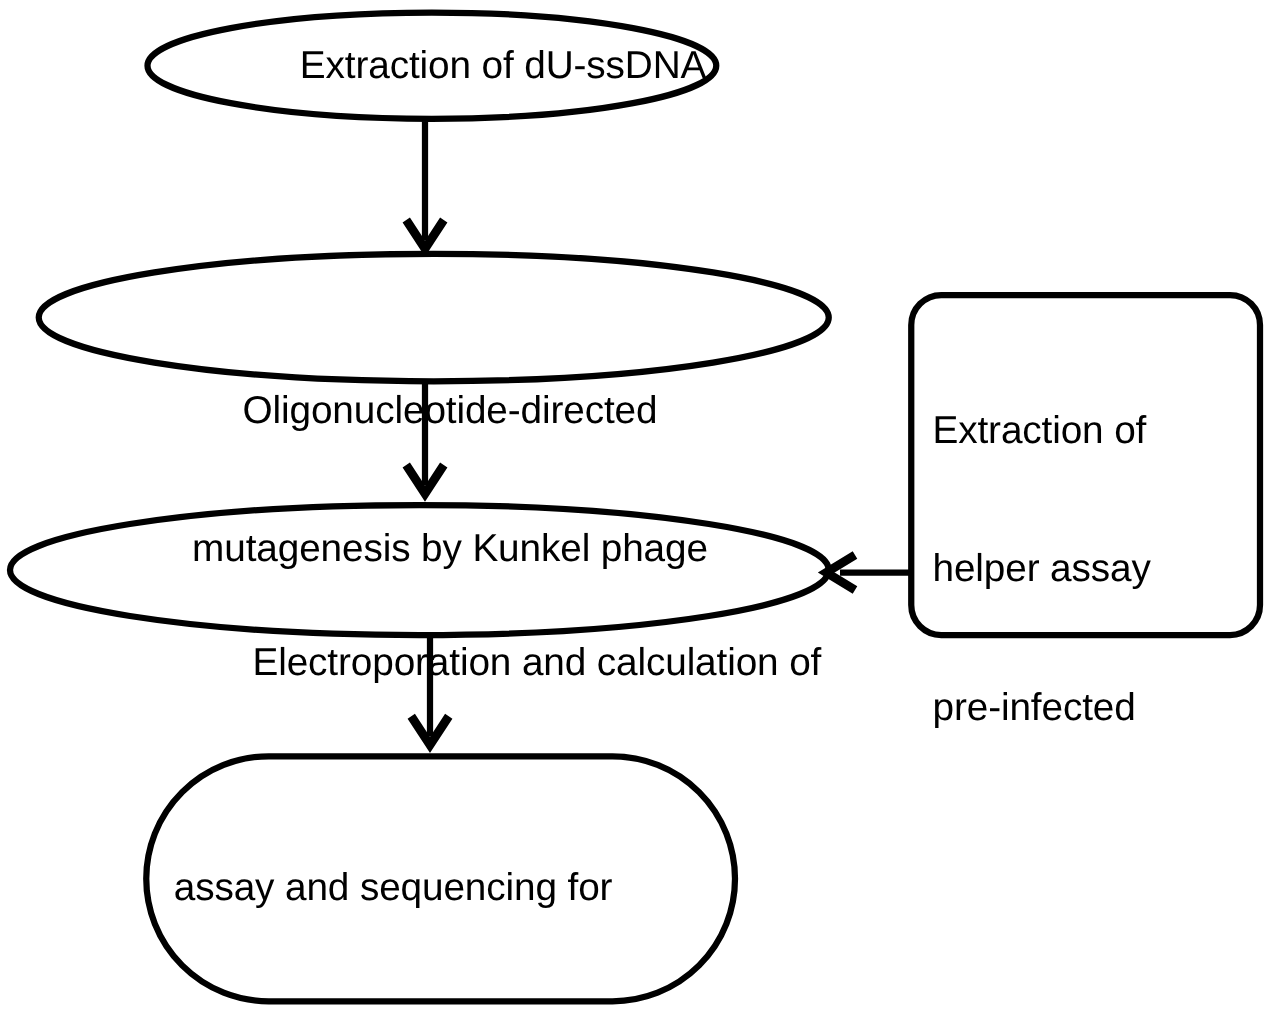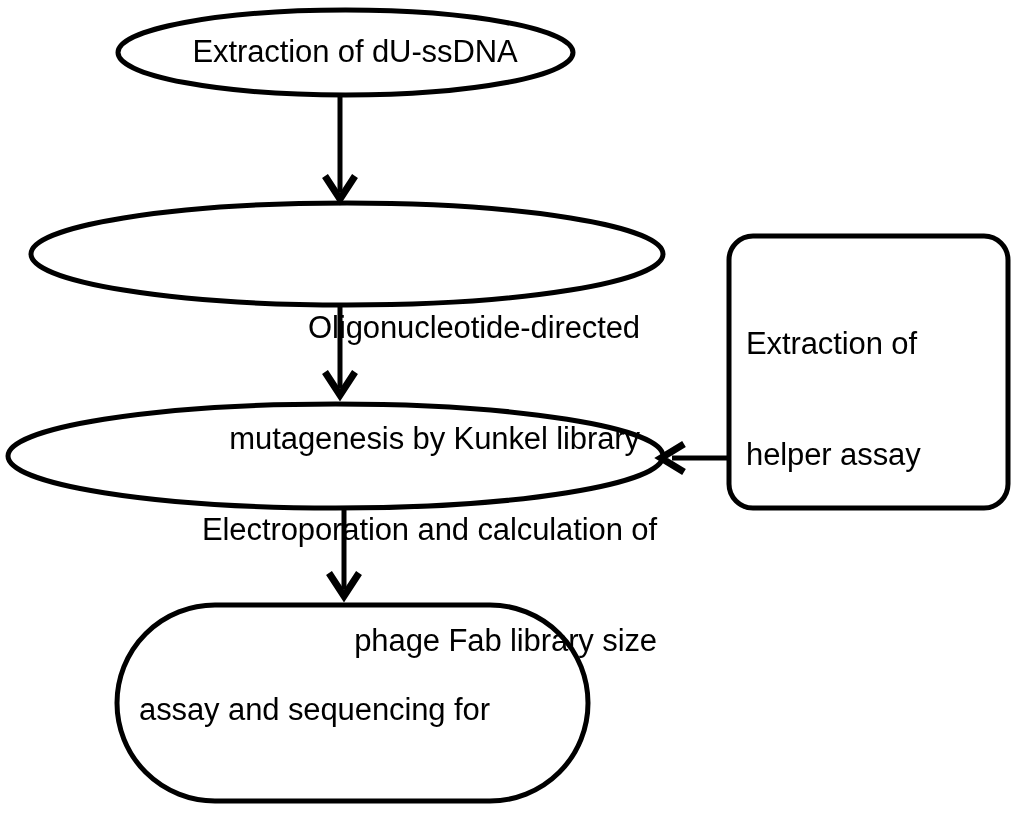--- a/index.html
+++ b/index.html
@@ -81,36 +81,36 @@
       <path class="arrow-head" d="M 329 573 L 344 596 L 359 573"></path>
     </g>
 
     <g>
       <line class="edge-line" x1="731" y1="458" x2="672" y2="458"></line>
       <path class="arrow-head" d="M 684 444 L 661 458 L 684 472"></path>
     </g>
 
   </svg>
 
-  <div class="node-label" style="left:145px; top:33px; width:420px; text-align:center;">Extraction of dU-ssDNA</div>
+  <div class="node-label" style="left:145px; top:33px; width:420px; text-align:right;">Extraction of dU-ssDNA</div>
 
-  <div class="node-label" style="left:80px; top:235px; width:560px; text-align:right;">
+  <div class="node-label" style="left:80px; top:235px; width:560px; text-align:center;">
     <div>Oligonucleotide-directed</div>
-    <div>mutagenesis by Kunkel library</div>
+    <div>mutagenesis by Kunkel phage</div>
   </div>
 
   <div class="node-label" style="left:57px; top:437px; width:600px; text-align:right;">
     <div>Electroporation and calculation of</div>
-    <div>phage Fab library size</div>
   </div>
 
   <div class="node-label" style="left:139px; top:617px; width:440px; text-align:left;">
     <div>assay and sequencing for</div>
     
     
   </div>
 
   <div class="node-label" style="left:746px; top:251px; width:265px; text-align:left;">
     <div>Extraction of</div>
     <div>helper assay</div>
+    <div>pre-infected</div>
   </div>
 
 </div>
 
 </body></html>

